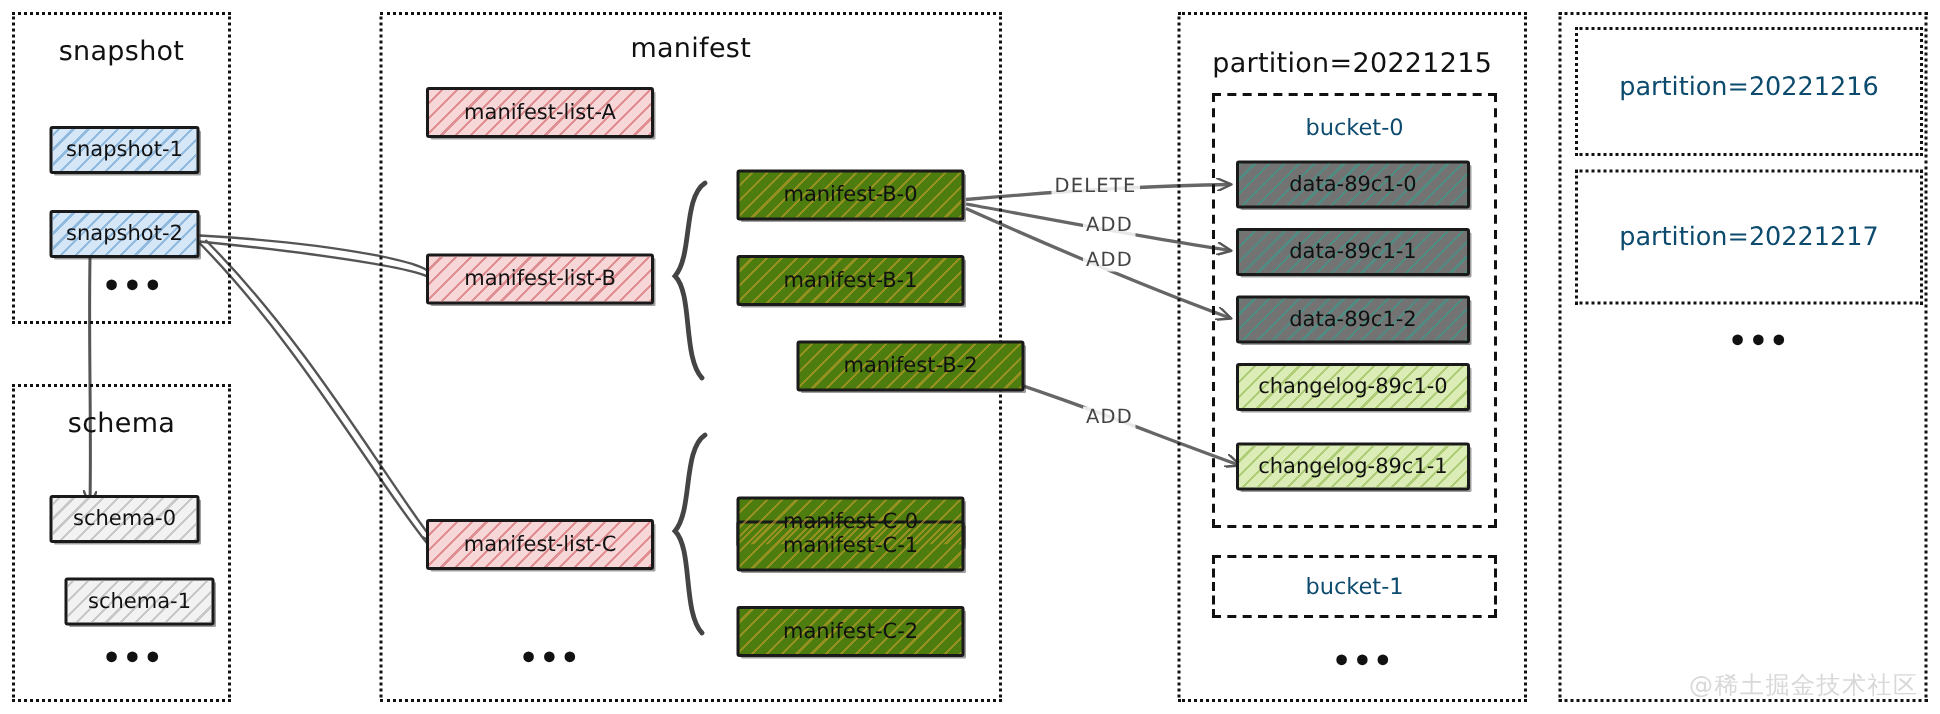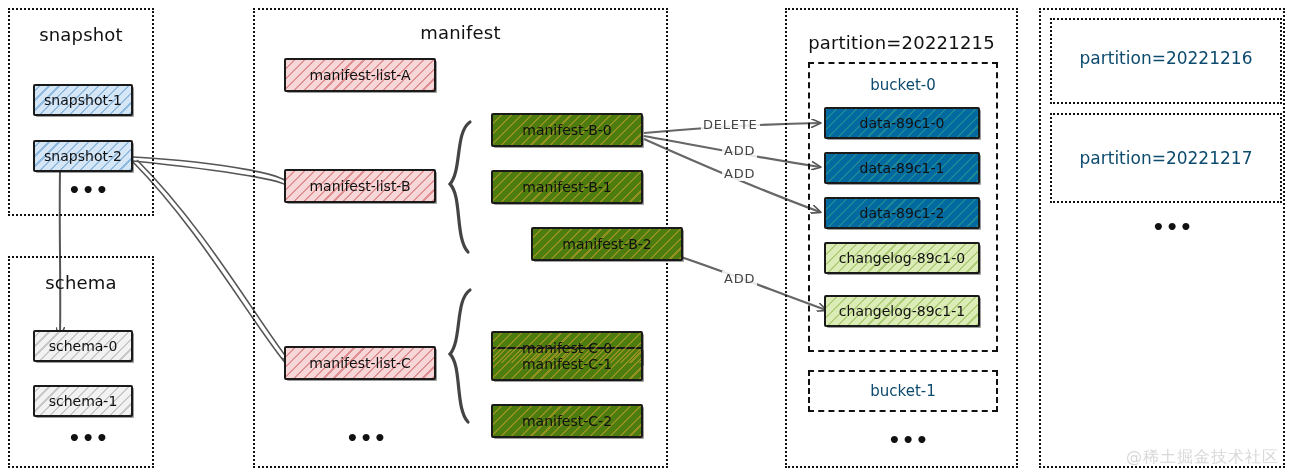--- a/index.html
+++ b/index.html
@@ -83,21 +83,21 @@
 
   .n-gray   { background: #f2f2f2; }
   .n-gray::after  { background: repeating-linear-gradient(-45deg, rgba(150,150,150,.45) 0 1.5px, transparent 1.5px 7px); }
 
   .n-pink   { background: #f7d6d8; }
   .n-pink::after  { background: repeating-linear-gradient(-45deg, rgba(208,95,100,.6) 0 1.5px, transparent 1.5px 7px); }
 
   .n-amber  { background: #4d7c0f; }
   .n-amber::after { background: repeating-linear-gradient(-45deg, rgba(206,162,48,.55) 0 1.5px, transparent 1.5px 7px); }
 
-  .n-teal   { background: #0369a1; }
+  .n-teal   { background: #737373; }
   .n-teal::after  { background: repeating-linear-gradient(-45deg, rgba(50,160,140,.55) 0 1.5px, transparent 1.5px 7px); }
 
   .n-green  { background: #dcecb6; }
   .n-green::after { background: repeating-linear-gradient(-45deg, rgba(140,180,70,.55) 0 1.5px, transparent 1.5px 7px); }
 
   
   .ellipsis {
     position: absolute;
     font-size: 20px;
     font-weight: bold;
@@ -198,21 +198,21 @@
     <span class="lbl">snapshot-2</span>
   </div>
   <div class="ellipsis" style="left:68px; top:180px;">•••</div>
 
   <div class="group" style="left:8px; top:256px; width:146px; height:212px;"></div>
   <div class="group-title" style="left:8px; top:272px; width:146px;">schema</div>
 
   <div class="node n-gray" style="left:33px; top:330px; width:100px; height:32px;">
     <span class="lbl">schema-0</span>
   </div>
-  <div class="node n-gray" style="left:33px; top:385px; width:100px; height:32px;">
+  <div class="node n-gray" style="left:43px; top:385px; width:100px; height:32px;">
     <span class="lbl">schema-1</span>
   </div>
   <div class="ellipsis" style="left:68px; top:428px;">•••</div>
 
   <div class="group" style="left:253px; top:8px; width:415px; height:460px;"></div>
   <div class="group-title" style="left:253px; top:22px; width:415px;">manifest</div>
 
   <div class="node n-pink" style="left:284px; top:58px; width:152px; height:34px;">
     <span class="lbl">manifest-list-A</span>
   </div>

